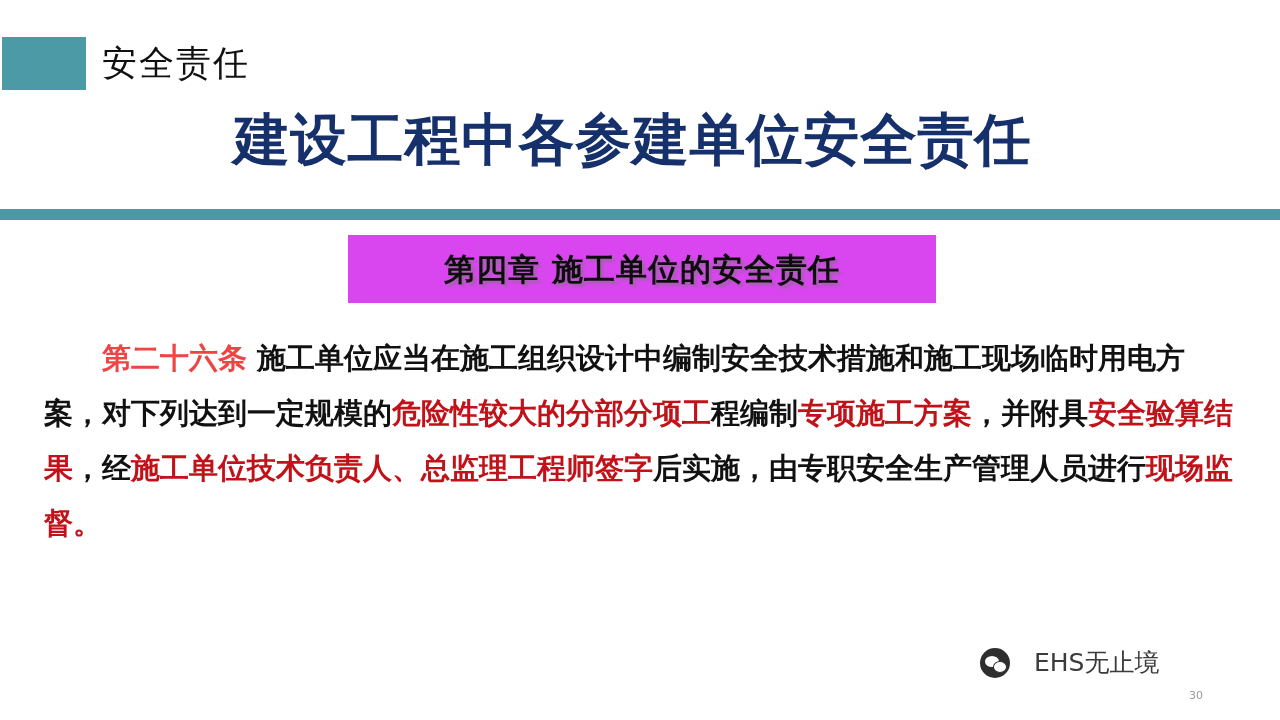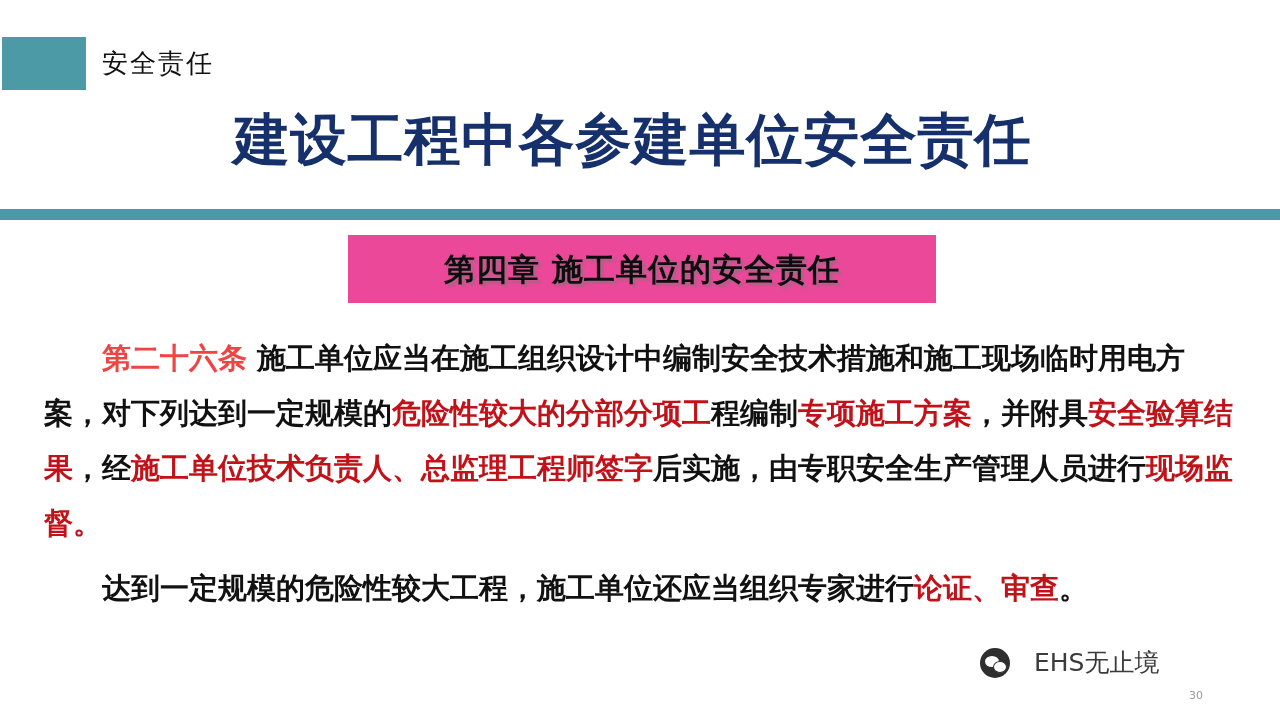--- a/index.html
+++ b/index.html
@@ -21,21 +21,21 @@
     left: 2px;
     top: 37px;
     width: 84px;
     height: 53px;
     background: #4c9aa6;
   }
   .kicker {
     position: absolute;
     left: 102px;
     top: 38px;
-    font-size: 26px;
+    font-size: 35px;
     line-height: 50px;
     color: #111111;
     letter-spacing: 2px;
     white-space: nowrap;
   }
   .main-title {
     position: absolute;
     left: 0;
     right: 15px;
     top: 104px;
@@ -56,21 +56,21 @@
     background: #4c99a5;
   }
 
   
   .chapter-banner {
     position: absolute;
     left: 348px;
     top: 235px;
     width: 588px;
     height: 68px;
-    background: #ec4899;
+    background: #d946ef;
   }
   .chapter-banner .chapter-title {
     position: absolute;
     left: 0;
     right: 0;
     top: 13px;
     text-align: center;
     font-size: 31px;
     line-height: 42px;
     font-weight: bold;
@@ -180,23 +180,20 @@
 <div class="header-rule"></div>
 
 <div class="chapter-banner">
   <div class="chapter-title">第四章 施工单位的安全责任</div>
 </div>
 
 <div class="body-copy">
   <p class="para-indent">
     <span class="clause-no">第二十六条</span><span class="rich-runs"><span class="blk">  施工单位应当在施工组织设计中编制安全技术措施和施工现场临时用电方案，对下列达到一定规模的</span><span class="hl">危险性较大的分部分项工</span><span class="blk">程编制</span><span class="hl">专项施工方案</span><span class="blk">，并附具</span><span class="hl">安全验算结果</span><span class="blk">，经</span><span class="hl">施工单位技术负责人、总监理工程师签字</span><span class="blk">后实施，由专职安全生产管理人员进行</span><span class="hl">现场监督。</span></span>
   </p>
-  <p class="para-indent para-gap">
-    <span class="rich-runs"><span class="blk">达到一定规模的危险性较大工程，施工单位还应当组织专家进行</span><span class="hl">论证、审查</span><span class="blk">。</span></span>
-  </p>
 </div>
 
 <div class="watermark">
   <span class="wechat-badge">
     <span class="bubble-a"></span>
     <span class="bubble-b"></span>
   </span>
   <span class="watermark-text">EHS无止境</span>
 </div>
 

